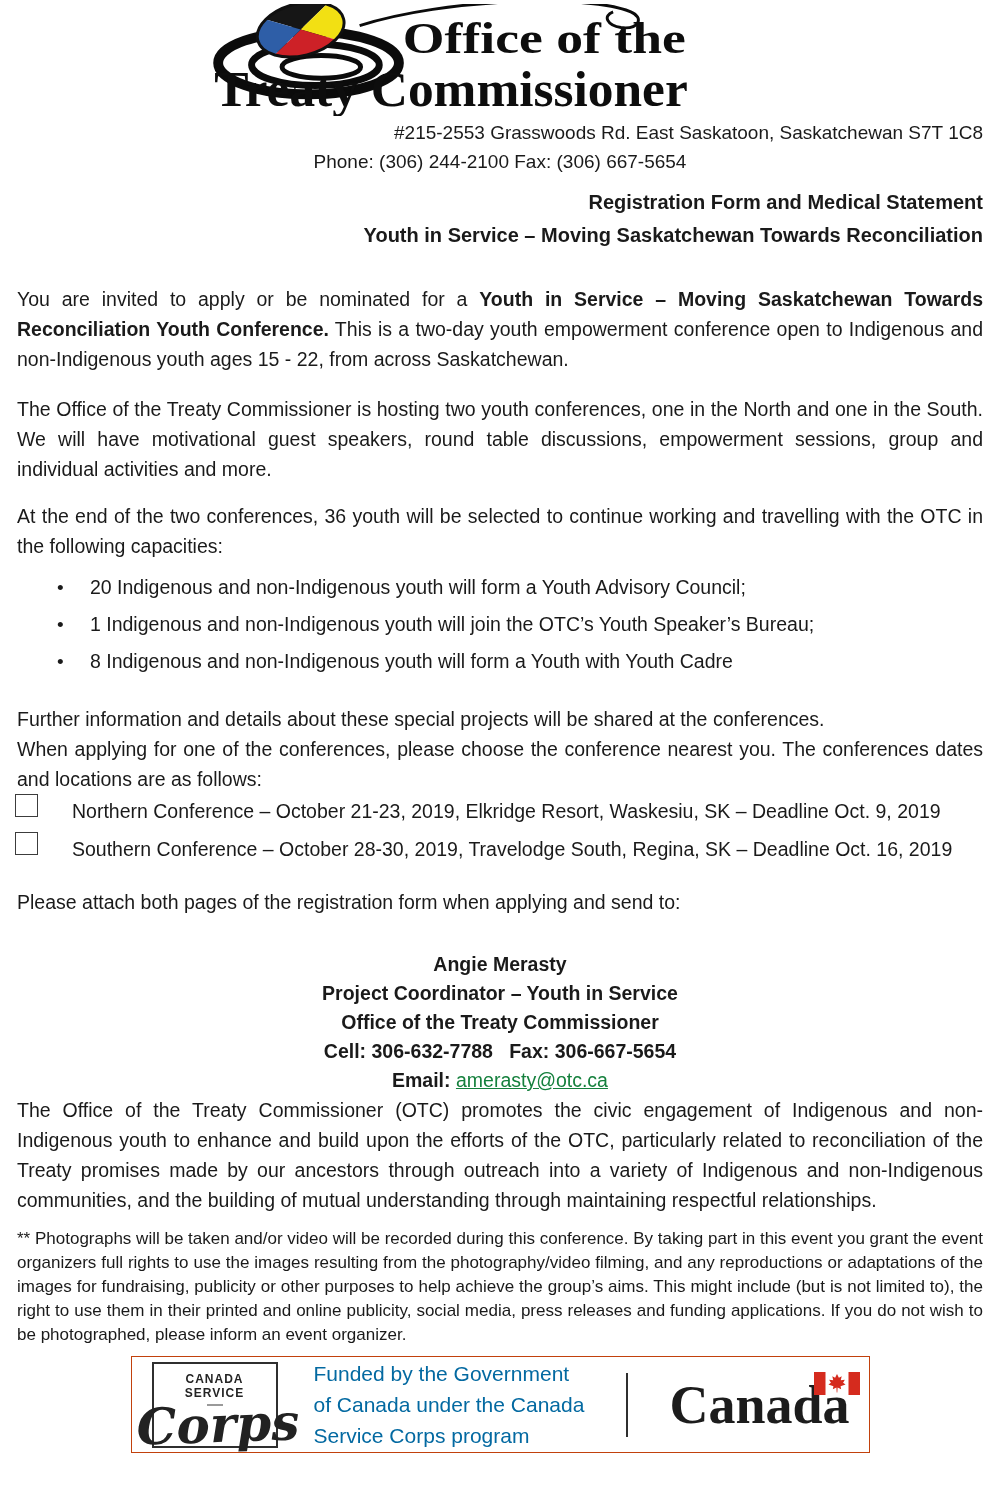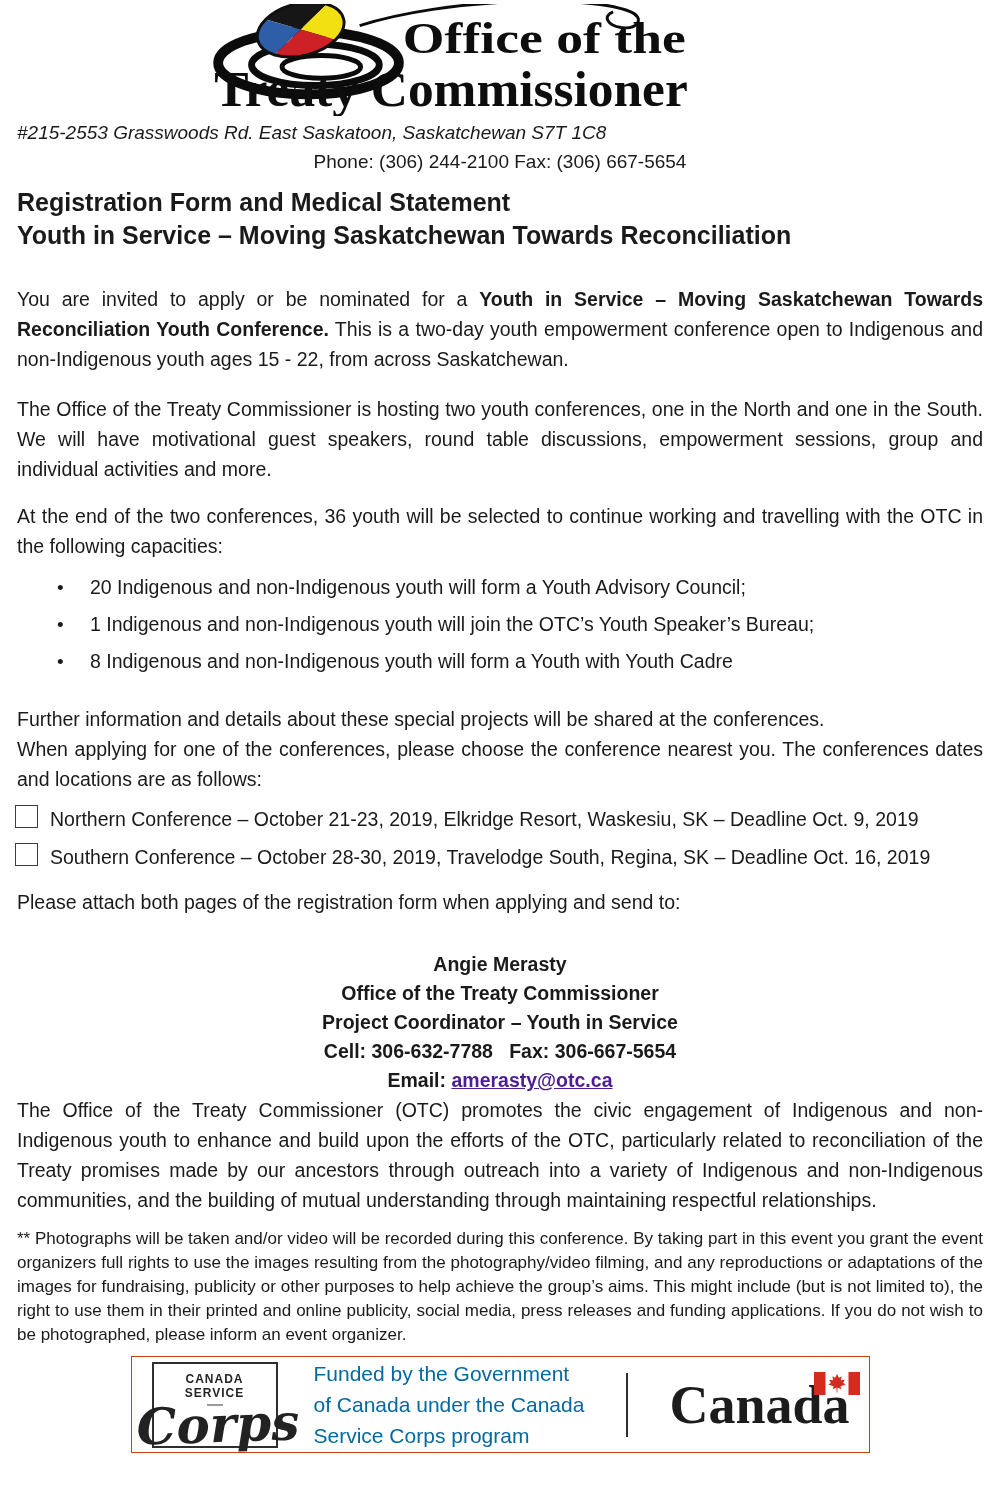--- a/index.html
+++ b/index.html
@@ -5,56 +5,56 @@
   html,body{margin:0;padding:0;background:#ffffff;}
   body{width:1000px;height:1499px;overflow:hidden;
        font-family:"Liberation Sans",sans-serif;color:#1a1a1a;}
   .page{padding:4px 17px 0;}
 
   
   .logo-row{height:112px;}
   .logo-svg{display:block;margin:0 auto;position:relative;left:-49px;width:490px;height:112px;}
   .logo-t1{font-family:"Liberation Serif",serif;font-weight:600;font-size:46px;fill:#0d0d0d;}
   .logo-t2{font-family:"Liberation Serif",serif;font-weight:600;font-size:52px;fill:#0d0d0d;}
-  .addr{margin-top:6px;text-align:left;font-size:19px;font-style:italic;}
+  .addr{margin-top:6px;text-align:right;font-size:19px;}
   .phone{margin-top:7px;text-align:center;font-size:19px;}
 
   
-  .doc-title{margin-top:13px;text-align:left;font-weight:bold;font-size:25px;line-height:33px;}
+  .doc-title{margin-top:13px;text-align:right;font-weight:bold;font-size:20px;line-height:33px;}
 
   
   .para{font-size:19.5px;line-height:30px;text-align:justify;}
   .p1{margin-top:32px;}
   .p2{margin-top:20px;}
   .p3{margin-top:17px;}
   b,.bold{font-weight:bold;}
 
   
   .bullets{margin-top:8px;}
   .bullet-row{display:flex;line-height:36px;font-size:19.5px;}
   .bullet-marker{width:33px;margin-left:40px;flex:0 0 33px;}
   .bullet-marker::before{content:"•";font-size:19px;}
 
   
   .further{margin-top:24px;}
   .further div{font-size:19.5px;line-height:30px;text-align:justify;}
 
   
   .conf-rows{margin-top:6px;}
-  .conf-row{display:flex;align-items:center;height:38px;}
+  .conf-row{display:flex;height:38px;gap:22px;}
   .checkbox{width:21px;height:21px;border:1.5px solid #3c3c3c;background:#fff;
             margin:-6px 12px 0 -2px;flex:0 0 21px;cursor:pointer;}
   .conf-label{font-size:19.5px;}
 
   .attach{margin-top:15px;font-size:19.5px;}
 
   
   .contact{margin-top:36px;text-align:center;font-weight:bold;font-size:19.5px;line-height:29px;}
   .contact .phones{white-space:pre-wrap;}
-  .email-link{color:#4c1d95;text-decoration:underline;font-weight:bold;cursor:pointer;}
+  .email-link{color:#15803d;text-decoration:underline;font-weight:normal;cursor:pointer;}
 
   .otc-para{}
 
   .photo-note{margin-top:12px;font-size:17px;line-height:24px;text-align:justify;}
 
   
   .footer-box{margin:9px auto 0;width:737px;height:95px;border:1px solid #c2410c;
               display:flex;align-items:center;background:#fff;}
   .csc-logo{position:relative;margin-left:20px;width:122px;height:82px;
             border:2px solid #2f2f2f;flex:0 0 122px;}
@@ -139,22 +139,22 @@
     <div class="conf-row">
       <span class="checkbox"></span>
       <span class="conf-label">Southern Conference – October 28-30, 2019, Travelodge South, Regina, SK – Deadline Oct. 16, 2019</span>
     </div>
   </div>
 
   <div class="attach">Please attach both pages of the registration form when applying and send to:</div>
 
   <div class="contact">
     <div>Angie Merasty</div>
+    <div>Project Coordinator – Youth in Service</div>
     <div>Office of the Treaty Commissioner</div>
-    <div>Project Coordinator – Youth in Service</div>
     <div class="phones">Cell: 306-632-7788   Fax: 306-667-5654</div>
     <div><span>Email: </span><a class="email-link">amerasty@otc.ca</a></div>
   </div>
 
   <div class="para otc-para">The Office of the Treaty Commissioner (OTC) promotes the civic engagement of Indigenous and non-Indigenous youth to enhance and build upon the efforts of the OTC, particularly related to reconciliation of the Treaty promises made by our ancestors through outreach into a variety of Indigenous and non-Indigenous communities, and the building of mutual understanding through maintaining respectful relationships.</div>
 
   <div class="photo-note">** Photographs will be taken and/or video will be recorded during this conference. By taking part in this event you grant the event organizers full rights to use the images resulting from the photography/video filming, and any reproductions or adaptations of the images for fundraising, publicity or other purposes to help achieve the group’s aims. This might include (but is not limited to), the right to use them in their printed and online publicity, social media, press releases and funding applications. If you do not wish to be photographed, please inform an event organizer.</div>
 
   <div class="footer-box">
     <div class="csc-logo">

